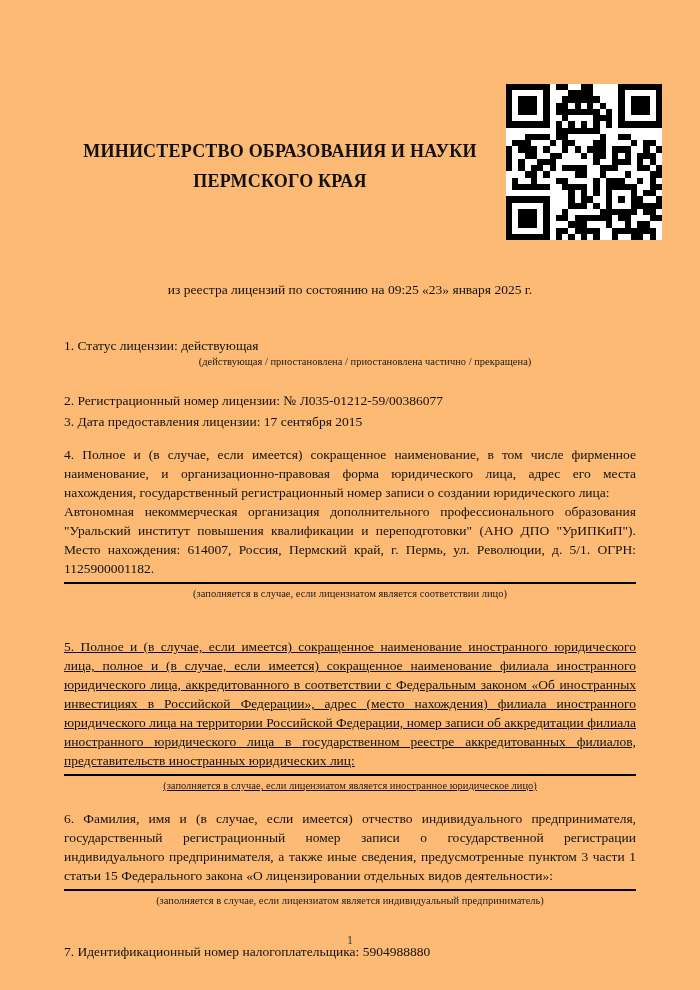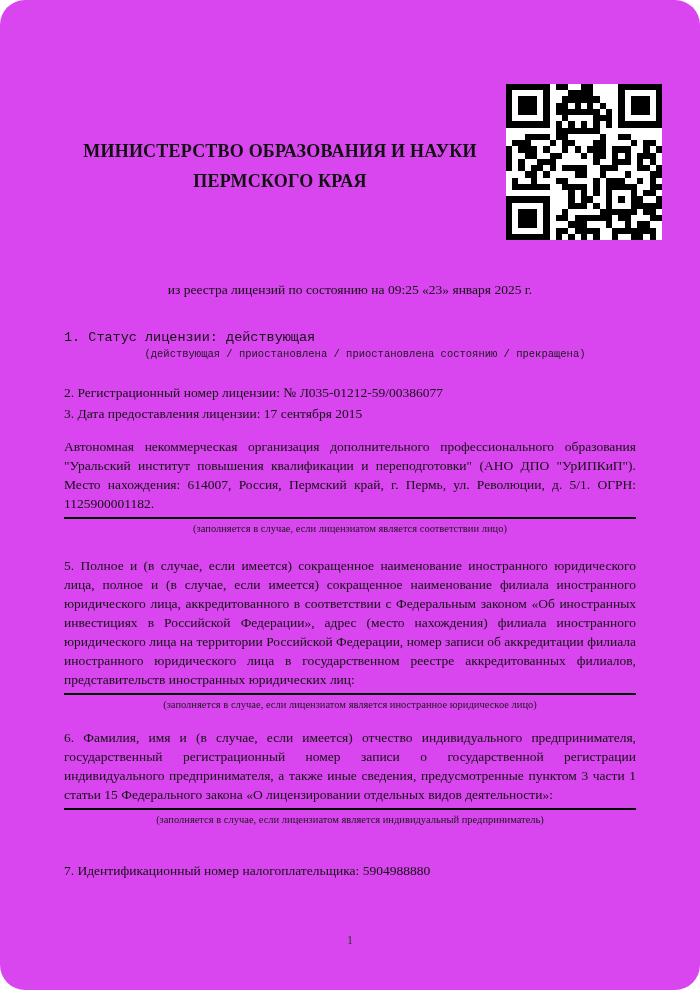--- a/index.html
+++ b/index.html
@@ -4,27 +4,26 @@
 <style>
   html, body {
     margin: 0;
     padding: 0;
     background: #ffffff;
   }
   .page {
     position: relative;
     width: 700px;
     height: 990px;
-    background: #d946ef;
+    background: #fdba74;
     box-sizing: border-box;
     padding: 0 64px;
     font-family: "Liberation Serif", "DejaVu Serif", serif;
     color: #111111;
     overflow: hidden;
-    border-radius: 25px;
   }
   .qr {
     position: absolute;
     top: 84px;
     right: 38px;
     width: 156px;
     height: 156px;
   }
   .qr svg { display: block; width: 100%; height: 100%; shape-rendering: crispEdges; }
 
@@ -49,25 +48,25 @@
     margin-top: 84px;
     text-align: center;
     font-size: 13.5px;
     line-height: 20px;
   }
 
   .item { font-size: 13.5px; line-height: 19px; }
   .item p { margin: 0; }
   .just { text-align: justify; }
 
-  .item-1 { margin-top: 28px; font-family: Liberation Mono, monospace; }
+  .item-1 { margin-top: 36px; }
   .item-2 { margin-top: 22px; }
   .item-3 { margin-top: 2px; }
   .item-4 { margin-top: 14px; }
-  .item-5 { margin-top: 20px; }
+  .item-5 { margin-top: 36px; text-decoration: underline; }
   .item-6 { margin-top: 16px; }
   .item-7 { margin-top: 34px; }
 
   .caption {
     font-size: 10.5px;
     line-height: 14px;
     text-align: center;
     color: #1a1a1a;
   }
   .caption.indent { padding-left: 30px; }
@@ -433,32 +432,33 @@
       <div>ПЕРМСКОГО КРАЯ</div>
     </div>
   </div>
 
   <div class="doc-title">
     <div>из реестра лицензий по состоянию на 09:25 «23» января 2025 г.</div>
   </div>
 
   <div class="item item-1">
     <p>1. Статус лицензии: действующая</p>
-    <div class="caption indent">(действующая / приостановлена / приостановлена состоянию / прекращена)</div>
+    <div class="caption indent">(действующая / приостановлена / приостановлена частично / прекращена)</div>
   </div>
 
   <div class="item item-2">
     <p>2. Регистрационный номер лицензии: № Л035-01212-59/00386077</p>
   </div>
 
   <div class="item item-3">
     <p>3. Дата предоставления лицензии: 17 сентября 2015</p>
   </div>
 
   <div class="item item-4">
+    <p class="just">4. Полное и (в случае, если имеется) сокращенное наименование, в том числе фирменное наименование, и организационно-правовая форма юридического лица, адрес его места нахождения, государственный регистрационный номер записи о создании юридического лица:</p>
     <p class="just">Автономная некоммерческая организация дополнительного профессионального образования "Уральский институт повышения квалификации и переподготовки" (АНО ДПО "УрИПКиП"). Место нахождения: 614007, Россия, Пермский край, г. Пермь, ул. Революции, д. 5/1. ОГРН: 1125900001182.</p>
     <div class="rule"></div>
     <div class="caption">(заполняется в случае, если лицензиатом является соответствии лицо)</div>
   </div>
 
   <div class="item item-5">
     <p class="just">5. Полное и (в случае, если имеется) сокращенное наименование иностранного юридического лица, полное и (в случае, если имеется) сокращенное наименование филиала иностранного юридического лица, аккредитованного в соответствии с Федеральным законом «Об иностранных инвестициях в Российской Федерации», адрес (место нахождения) филиала иностранного юридического лица на территории Российской Федерации, номер записи об аккредитации филиала иностранного юридического лица в государственном реестре аккредитованных филиалов, представительств иностранных юридических лиц:</p>
     <div class="rule"></div>
     <div class="caption">(заполняется в случае, если лицензиатом является иностранное юридическое лицо)</div>
   </div>

